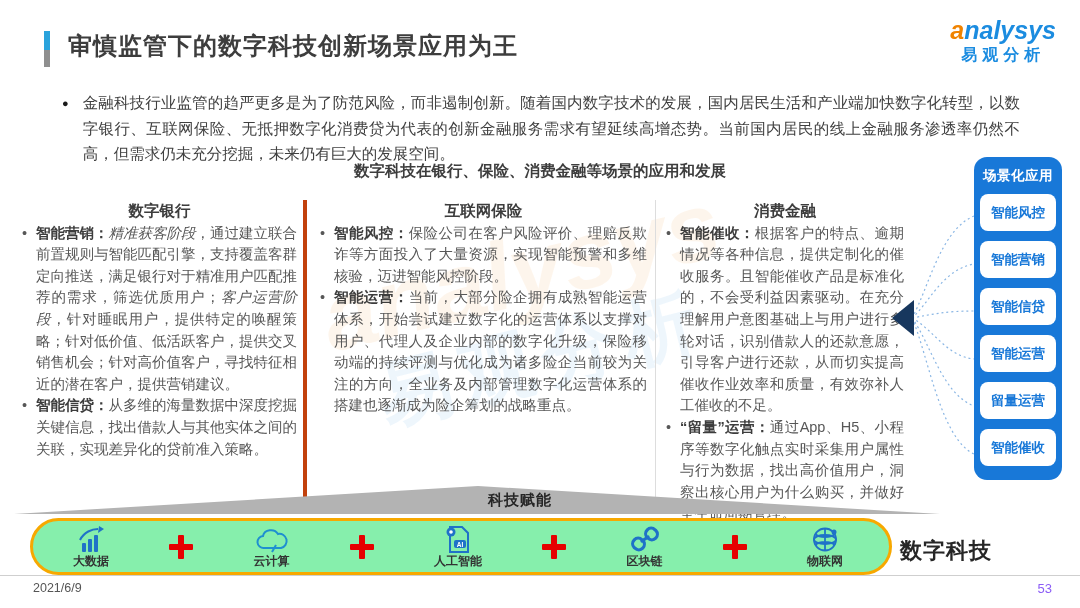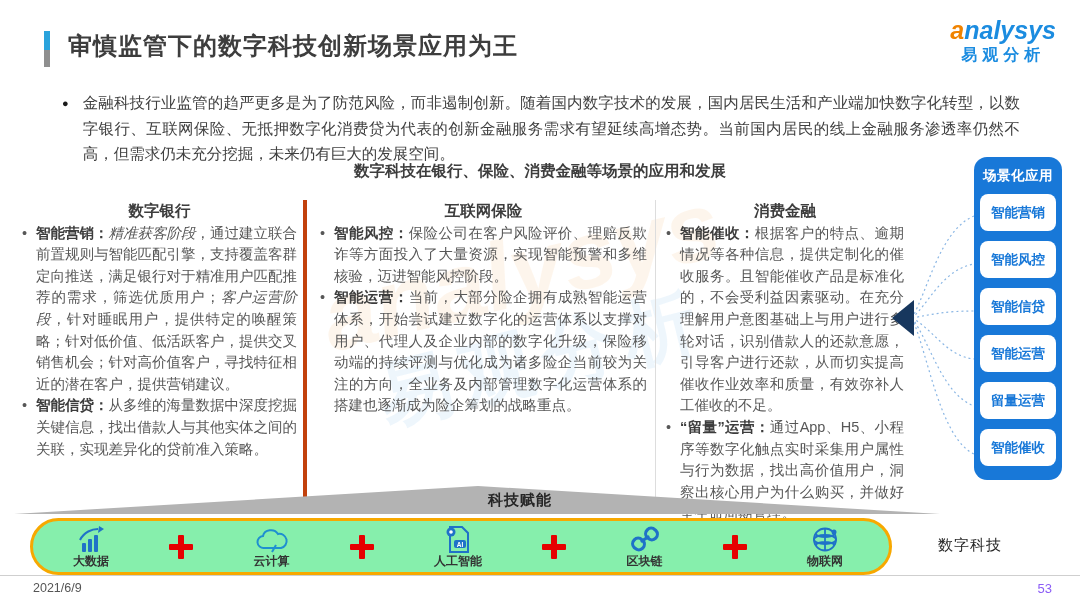--- a/index.html
+++ b/index.html
@@ -62,22 +62,22 @@
 
   
   .tech-bar{position:absolute;left:30px;top:518px;width:862px;height:57px;box-sizing:border-box;
             border:3px solid #f7a800;border-radius:29px;background:#86efac;
             display:flex;align-items:center;justify-content:space-between;padding:0 46px 0 40px;}
   .tech-item{display:flex;flex-direction:column;align-items:center;justify-content:center;margin-top:2px;}
   .tech-item .tlabel{font-size:12px;color:#333333;margin-top:0px;font-weight:bold;}
   .plus{position:relative;width:24px;height:24px;flex:none;}
   .plus::before{content:"";position:absolute;left:0;top:9px;width:24px;height:6px;background:#e60000;border-radius:1px;}
   .plus::after{content:"";position:absolute;left:9px;top:0;width:6px;height:24px;background:#e60000;border-radius:1px;}
-  .digital-label{position:absolute;left:900px;top:536px;width:140px;text-align:center;
-                 font-size:15px;font-weight:normal;color:#262626;letter-spacing:1px;}
+  .digital-label{position:absolute;left:900px;top:536px;width:140px;
+                 font-size:22px;font-weight:bold;color:#262626;letter-spacing:1px;}
 
   
   .footer-line{position:absolute;left:0;top:575px;width:1080px;border-top:1px solid #cfcfcf;}
   .footer-date{position:absolute;left:33px;top:581px;font-size:12.5px;color:#555555;}
   .footer-center{position:absolute;left:0;top:581px;width:1080px;text-align:center;font-size:13px;color:#4a4a4a;}
   .footer-page{position:absolute;right:28px;top:581px;font-size:13px;color:#8b5cf6;}
 </style>
 </head>
 <body>
 
@@ -148,22 +148,22 @@
       <path d="M24,128 C46,124 58,121 86,121"></path>
       <path d="M24,128 C46,140 58,166 86,169"></path>
       <path d="M24,128 C42,152 54,204 86,216"></path>
       <path d="M24,128 C40,164 52,248 86,264"></path>
     </g>
     <polygon points="4,128 26,110 26,146" fill="#17375e"></polygon>
   </svg>
 
   <div class="sidebar">
     <div class="sidebar-title">场景化应用</div>
+    <div class="scenario-btn">智能风控</div>
     <div class="scenario-btn">智能营销</div>
-    <div class="scenario-btn">智能风控</div>
     <div class="scenario-btn">智能信贷</div>
     <div class="scenario-btn">智能运营</div>
     <div class="scenario-btn">留量运营</div>
     <div class="scenario-btn">智能催收</div>
   </div>
 
   <svg class="trapezoid" width="1080" height="34" viewBox="0 0 1080 34">
     <polygon points="14,32 478,4 940,32" fill="#b3b3b3"></polygon>
   </svg>
   <div class="banner-label">科技赋能</div>

